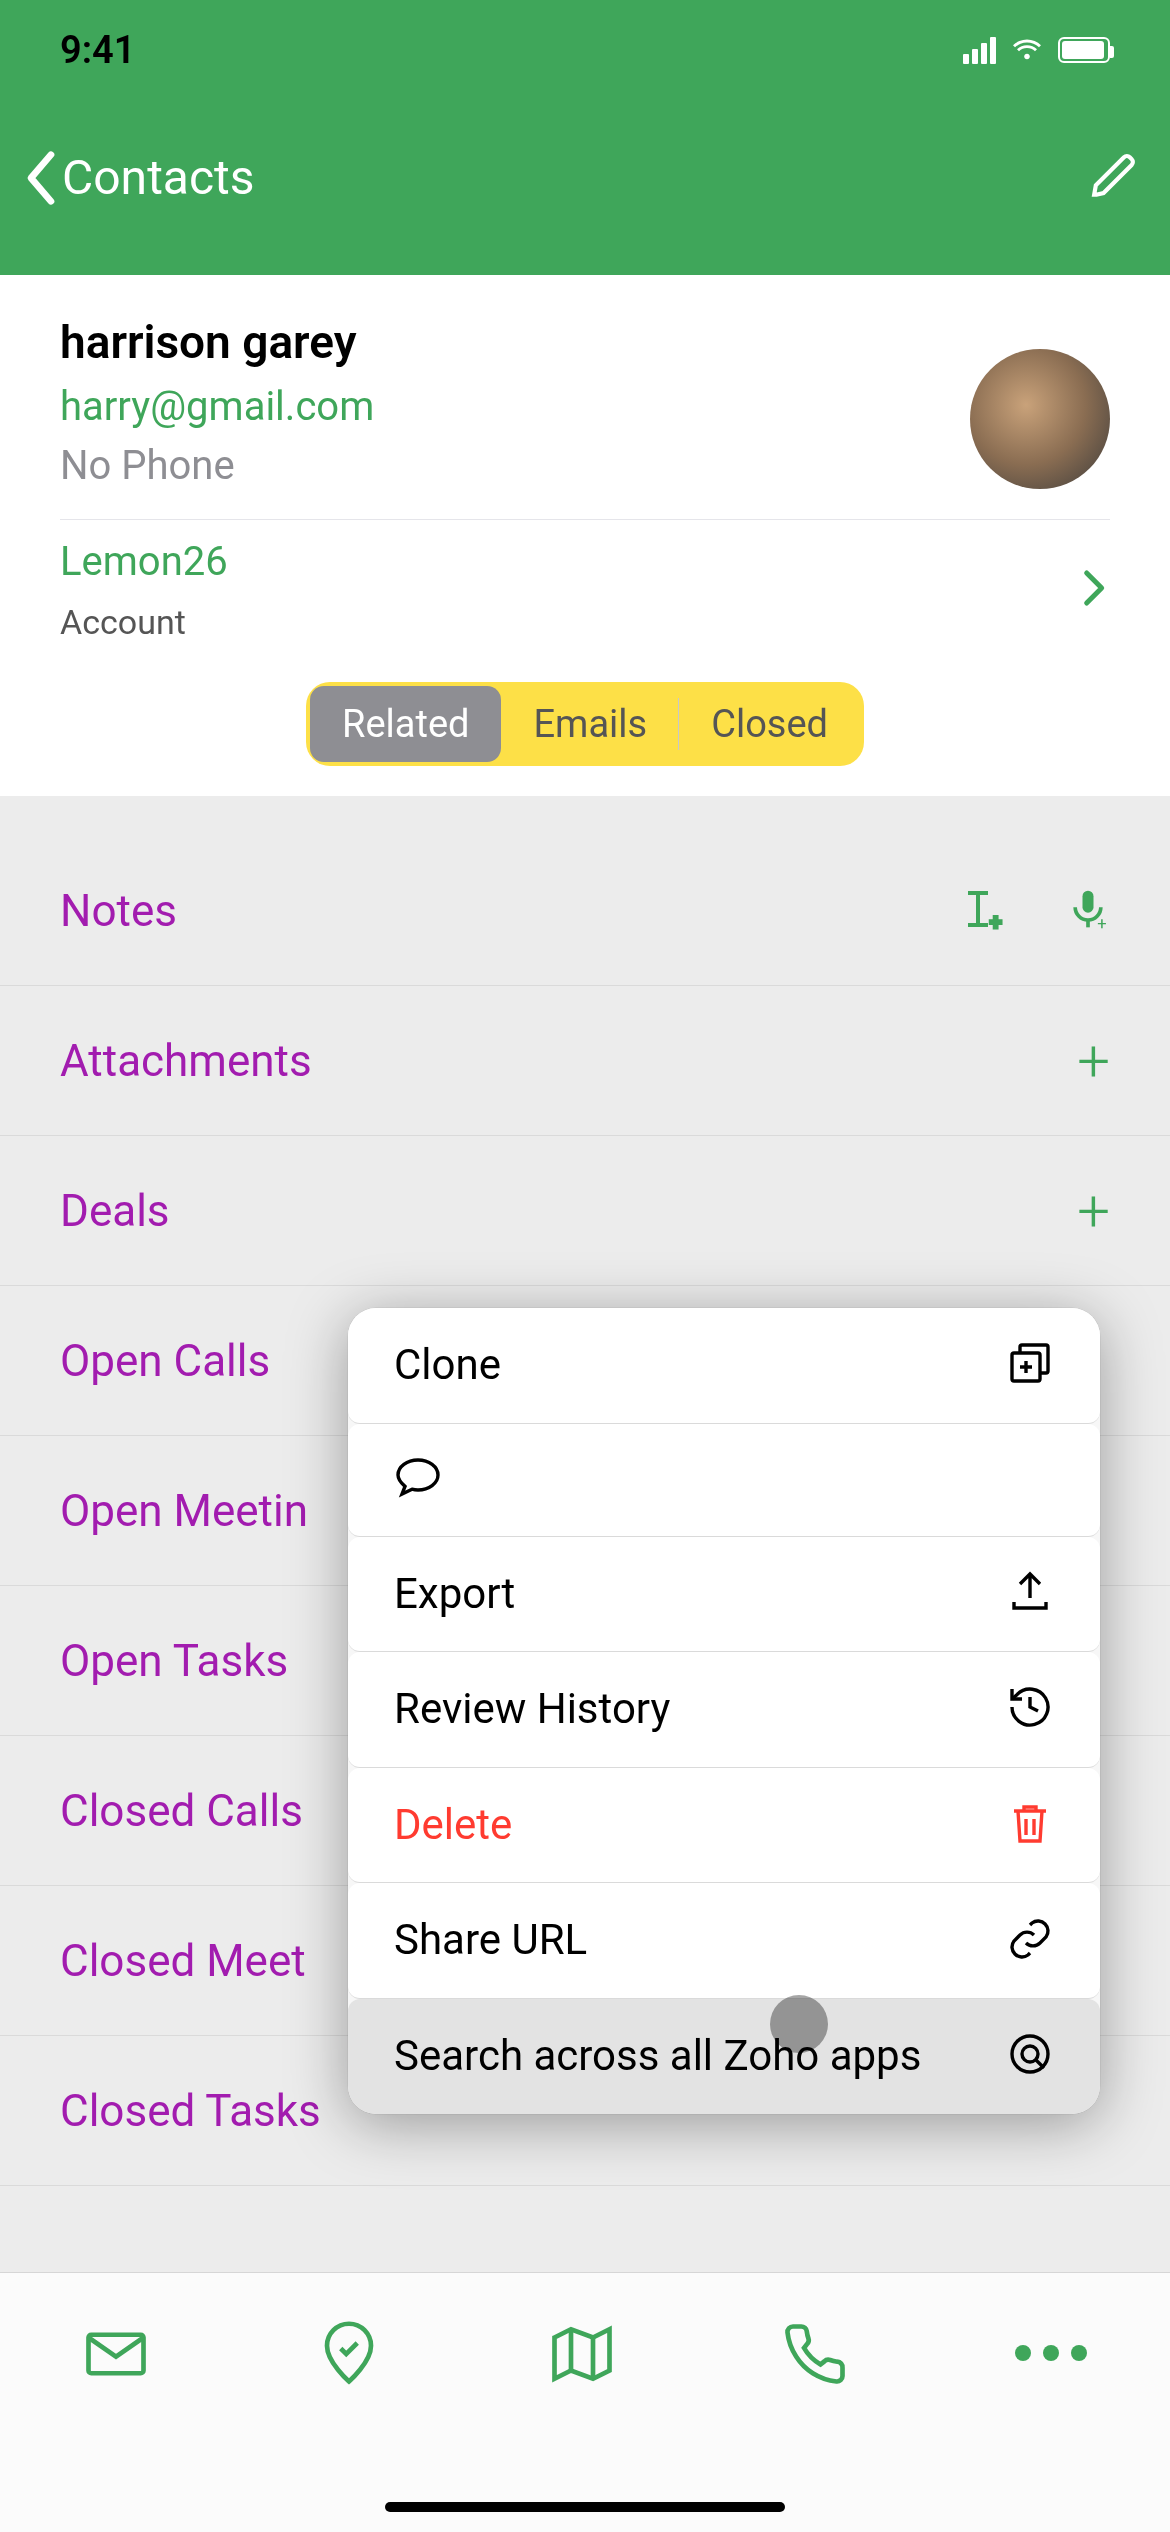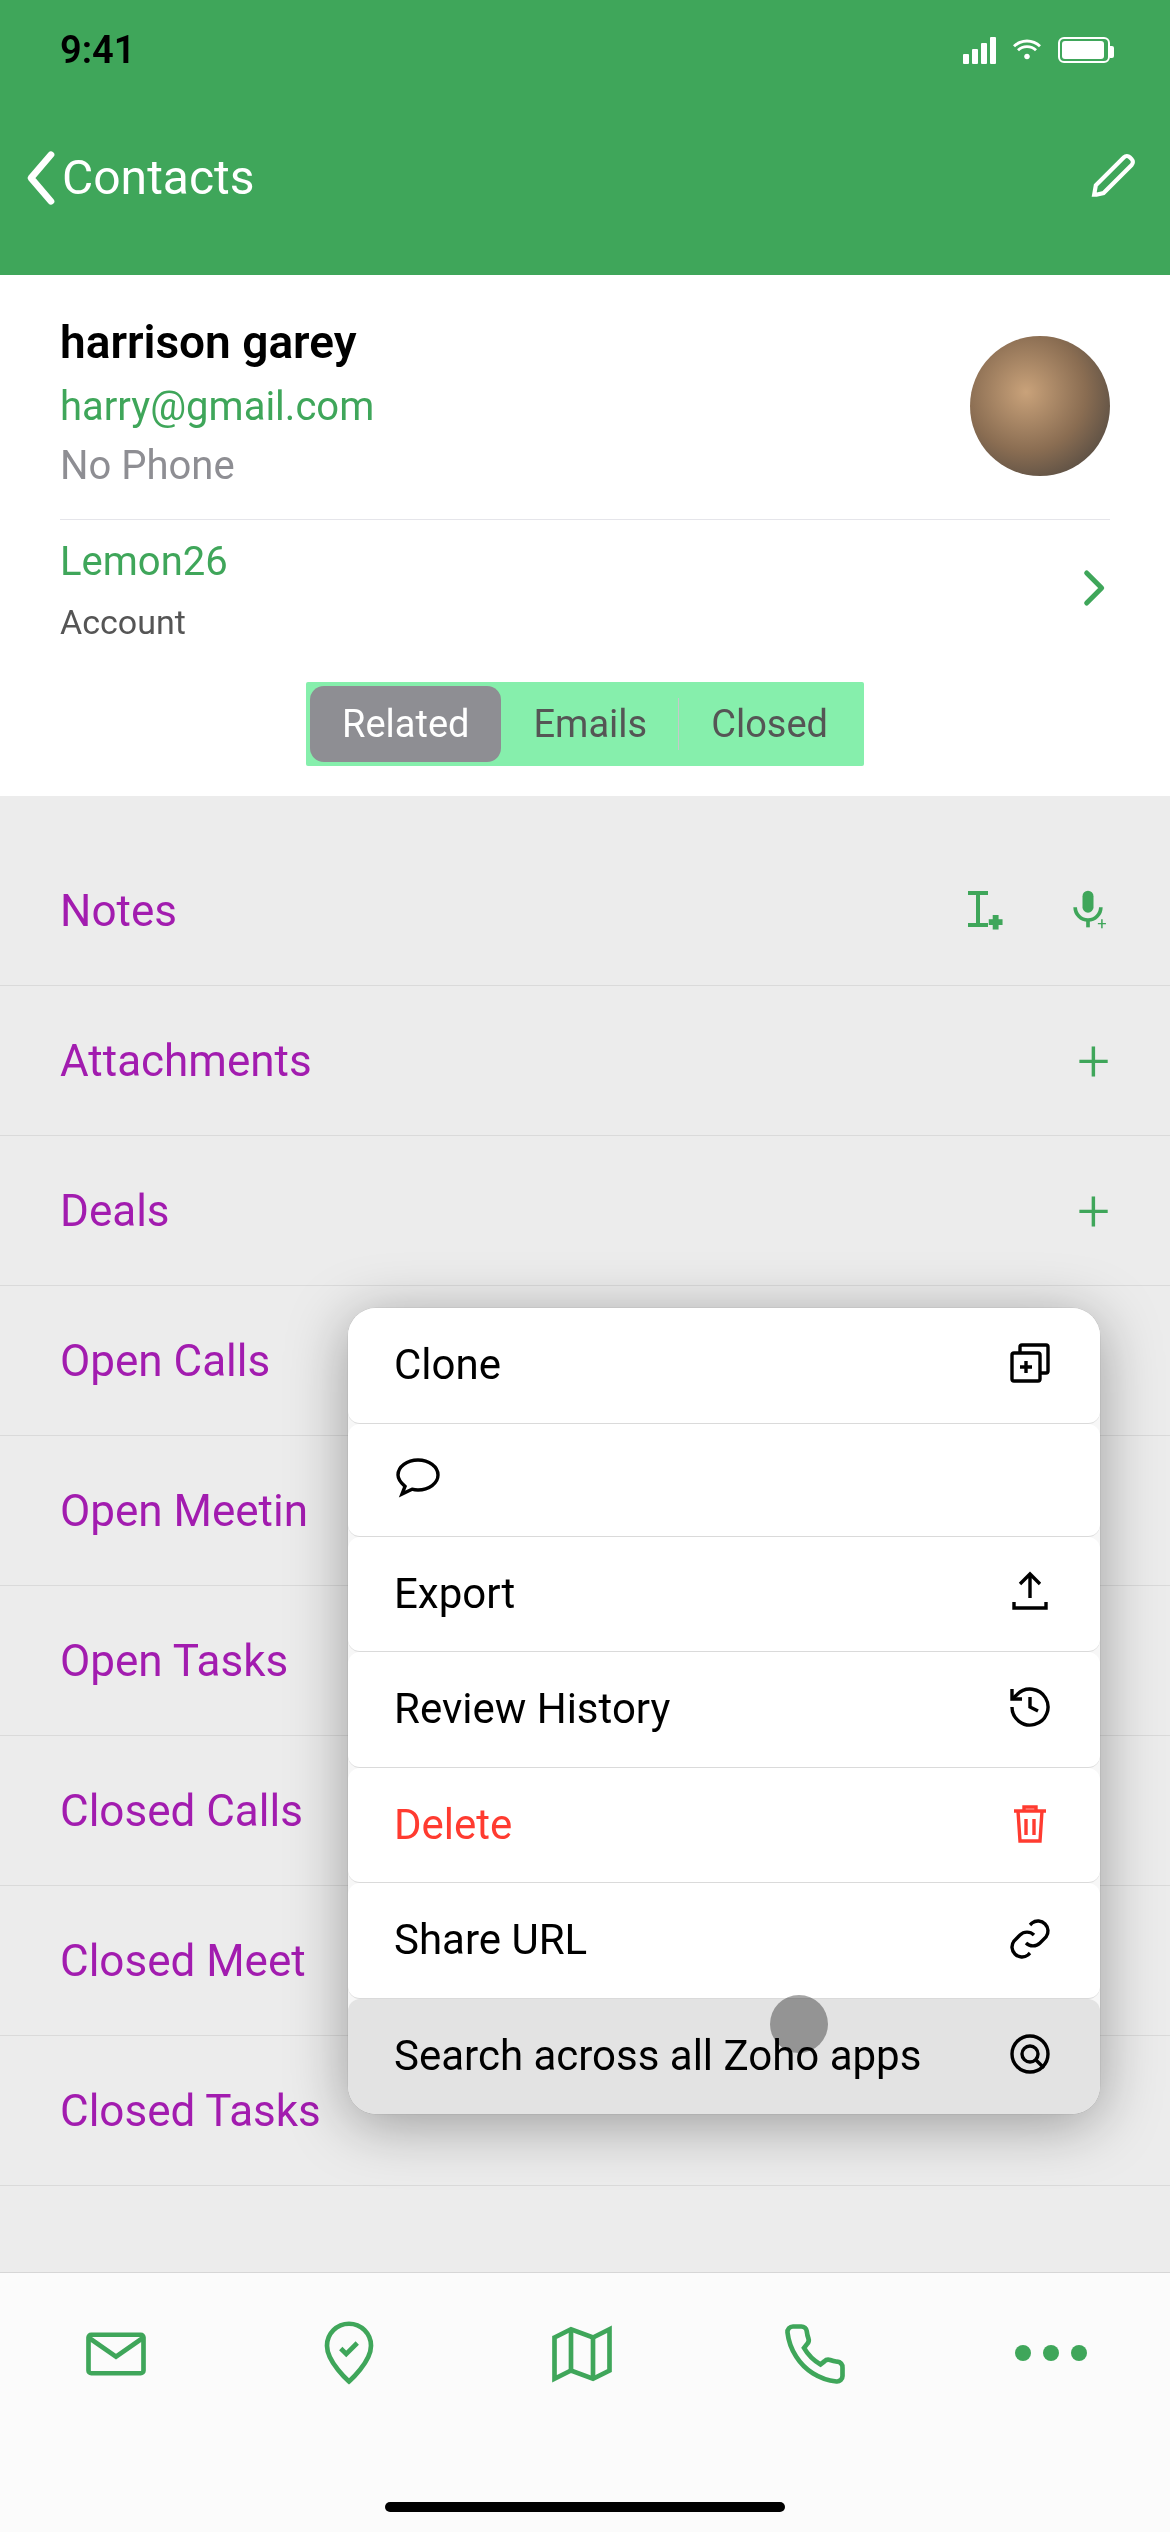--- a/index.html
+++ b/index.html
@@ -18,39 +18,39 @@
   .battery-fill { background:#fff; height:100%; width:95%; border-radius:3px;}
 
   
   .nav-bar { height: 175px; background: #3FA65A; display: flex; justify-content: space-between; align-items: center; padding: 0 30px 20px 18px; }
   .nav-back { display: flex; align-items: center; color: #fff; }
   .nav-back svg { width: 46px; height: 60px; }
   .nav-title { font-size: 48px; font-weight: 400; color: #fff; margin-left:-2px;}
   .nav-edit svg { width: 50px; height: 50px; }
 
   
-  .contact-header { padding: 40px 60px 30px 60px; display:flex; justify-content:space-between; align-items:center;}
+  .contact-header { padding: 40px 60px 30px 60px; display:flex; justify-content:space-between; align-items:flex-end;}
   .contact-info { display:flex; flex-direction:column; gap:6px;}
   .contact-name { font-size: 46px; font-weight: 600; color:#000;}
   .contact-email { font-size: 40px; color:#3FA65A; margin-top:8px;}
   .contact-phone { font-size: 40px; color:#8E8E93; margin-top:6px;}
   .avatar { width: 140px; height: 140px; border-radius: 50%; background: radial-gradient(circle at 40% 40%, #c9a27a 0%, #8a6d52 50%, #3a3a3a 100%); margin-top:8px;}
 
   .divider { height:1px; background:#E5E5EA; margin:0 60px;}
 
   
   .account-row { padding: 18px 60px 20px 60px; display:flex; justify-content:space-between; align-items:center;}
   .account-left { display:flex; flex-direction:column;}
   .account-name { font-size: 40px; color:#3FA65A; }
   .account-label { font-size: 34px; color:#555; margin-top:17px;}
   .chevron svg { width: 30px; height: 40px; }
 
   
   .seg-wrap { display:flex; justify-content:center; padding: 20px 0 30px 0; background:#fff;}
-  .segmented { display:flex; background:#86efac; border-radius:2px; padding:4px; }
+  .segmented { display:flex; background:#fde047; border-radius:24px; padding:4px; }
   .seg-item { padding: 16px 32px; font-size: 38px; color:#555; border-radius:14px; position:relative;}
   .seg-item.active { background:#8E8E93; color:#fff; }
   .seg-item:not(.active):not(:last-child)::after { content:""; position:absolute; right:0; top:12px; bottom:12px; width:1px; background:#C7C7CC;}
 
   
   .list-area { background:#ECECEC; padding-top: 40px; position:relative; height: 1590px;}
   .list-row { display:flex; justify-content:space-between; align-items:center; padding: 22px 60px; border-bottom:1px solid #DADADA; height:150px;}
   .list-label { font-size: 44px; color:#a21caf; }
   .list-actions { display:flex; gap:60px; align-items:center;}
   .list-actions svg, .list-actions .plus { color:#3FA65A;}

